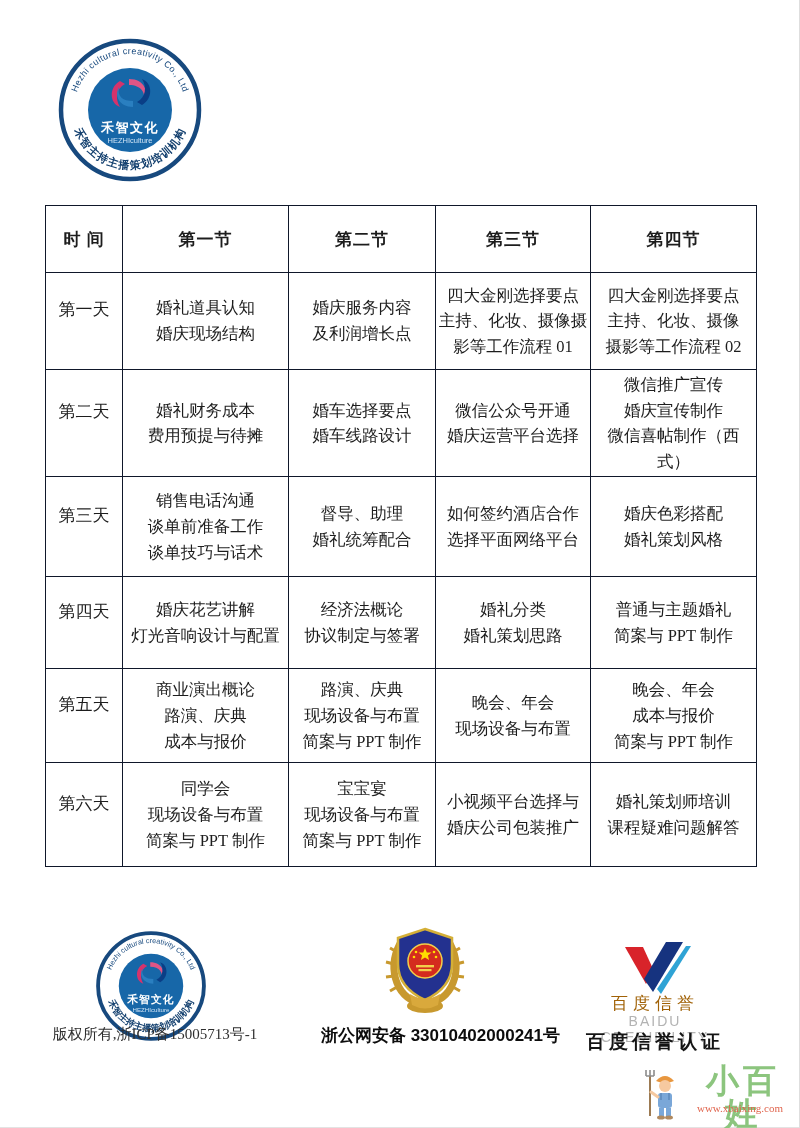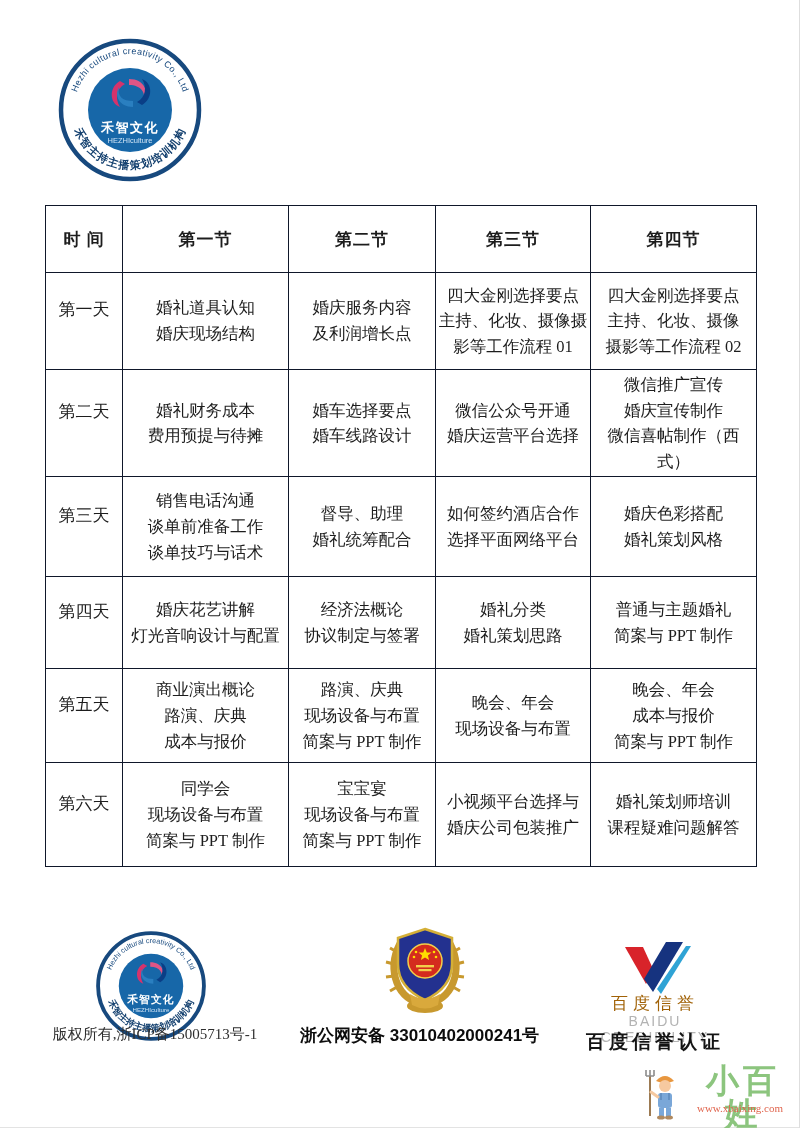--- a/index.html
+++ b/index.html
@@ -31,21 +31,21 @@
   tr.r1 td { height:97px; } tr.r2 td { height:95px; } tr.r3 td { height:100px; }
   tr.r4 td { height:92px; }  tr.r5 td { height:94px; } tr.r6 td { height:104px; }
   
   .footer-logo-small { position:absolute; left:95px; top:930px; width:112px; height:112px; }
   .icp-text {
     position:absolute; left:35px; top:1025px; width:240px; text-align:center;
     font-family:Liberation Serif, serif; font-size:15px; color:#2e2e2e;
   }
   .police-badge { position:absolute; left:381px; top:924px; width:88px; height:92px; }
   .police-text {
-    position:absolute; left:300px; top:1024px; width:260px; text-align:left;
+    position:absolute; left:300px; top:1024px; width:260px; text-align:right;
     font-family:"Liberation Sans","DejaVu Sans",sans-serif; font-size:17px; font-weight:bold; color:#0c0c0c;
   }
   .baidu-v { position:absolute; left:621px; top:942px; width:70px; height:52px; }
   .baidu-cn {
     position:absolute; left:575px; top:992px; width:160px; text-align:center;
     font-family:"Liberation Sans","DejaVu Sans",sans-serif; font-size:17px; color:#a16207; letter-spacing:5px;
   }
   .baidu-en {
     position:absolute; left:575px; top:1013px; width:160px; text-align:center;
     font-family:"Liberation Sans","DejaVu Sans",sans-serif; font-size:14px; color:#b3b3b3; letter-spacing:2px;

